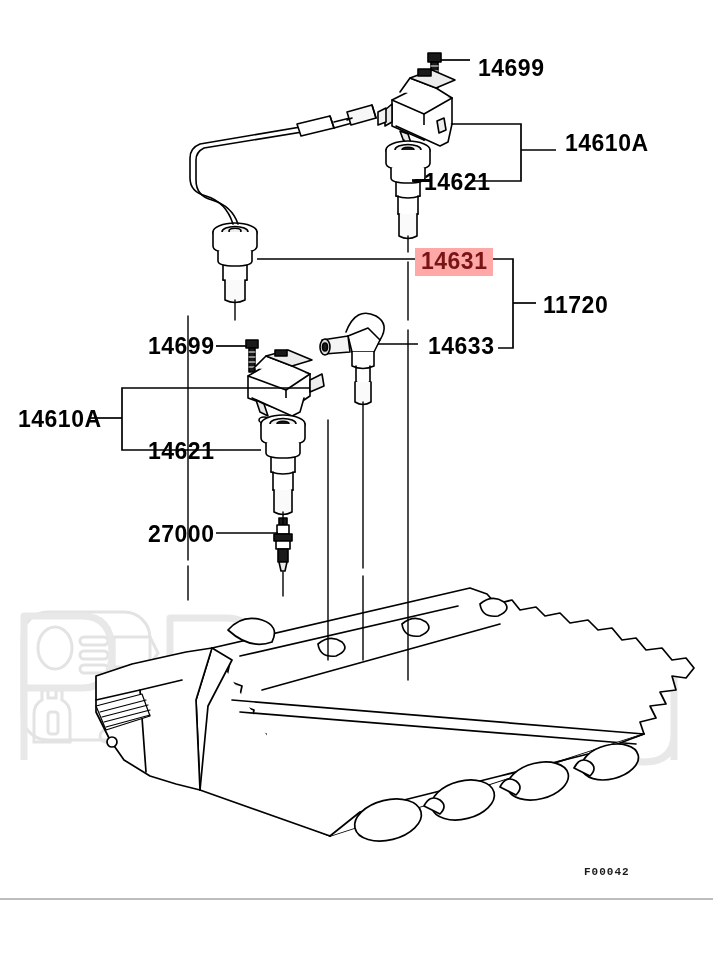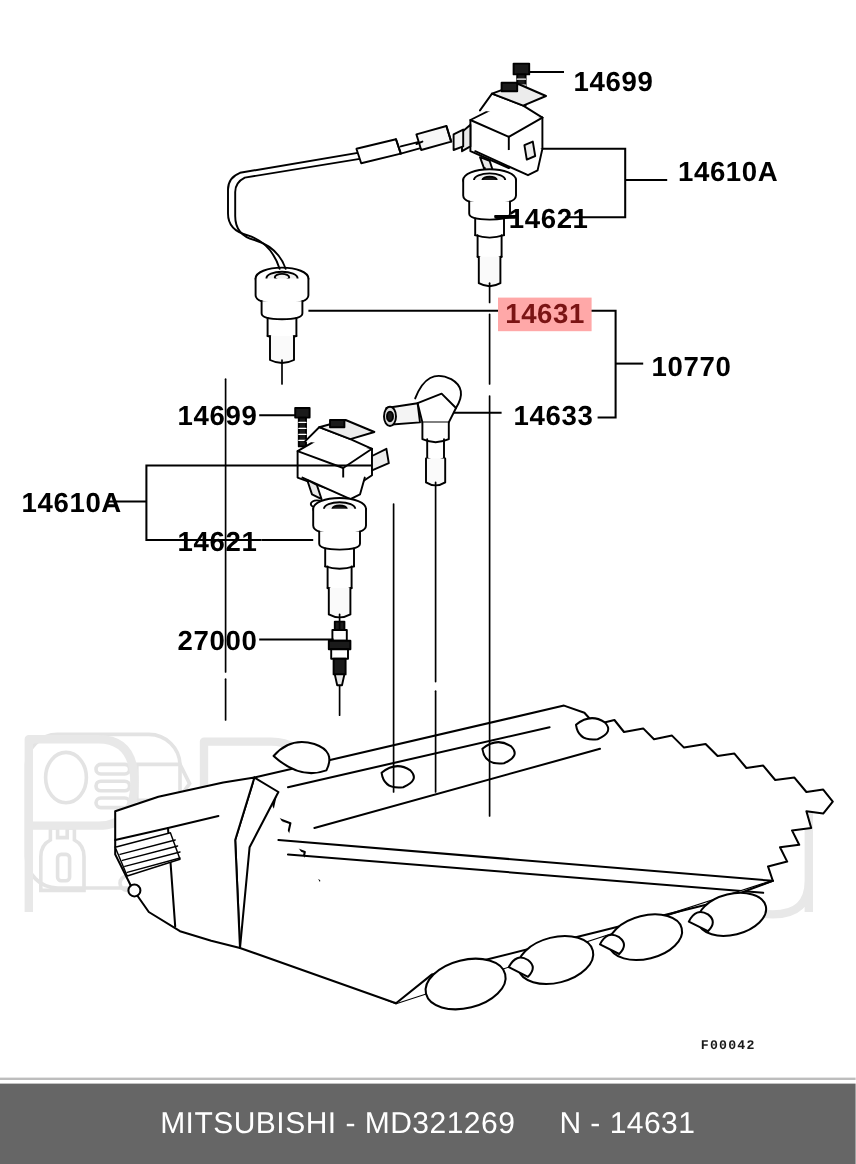--- a/index.html
+++ b/index.html
@@ -297,28 +297,25 @@
         <path d="M218 450 L261 450"></path>
 
         <path d="M216 533 L278 533"></path>
       </g>
     </svg>
 
     <div class="lbl" style="left:478px;top:57px;">14699</div>
     <div class="lbl" style="left:565px;top:132px;">14610A</div>
     <div class="lbl" style="left:424px;top:171px;">14621</div>
     <div class="lbl hl" style="left:415px;top:248px;">14631</div>
-    <div class="lbl" style="left:543px;top:294px;">10770</div>
+    <div class="lbl" style="left:543px;top:294px;">11720</div>
     <div class="lbl" style="left:428px;top:335px;">14633</div>
     <div class="lbl" style="left:148px;top:335px;">14699</div>
     <div class="lbl" style="left:18px;top:408px;">14610A</div>
     <div class="lbl" style="left:148px;top:440px;">14621</div>
     <div class="lbl" style="left:148px;top:523px;">27000</div>
 
     <div class="dcode" style="left:584px;top:866px;">F00042</div>
   </div>
 
   <div class="sep"></div>
 
-  <div id="footer">
-    <span class="ftxt">MITSUBISHI - MD321269     N - 14631</span>
-  </div>
 </div>
 
 </body></html>

